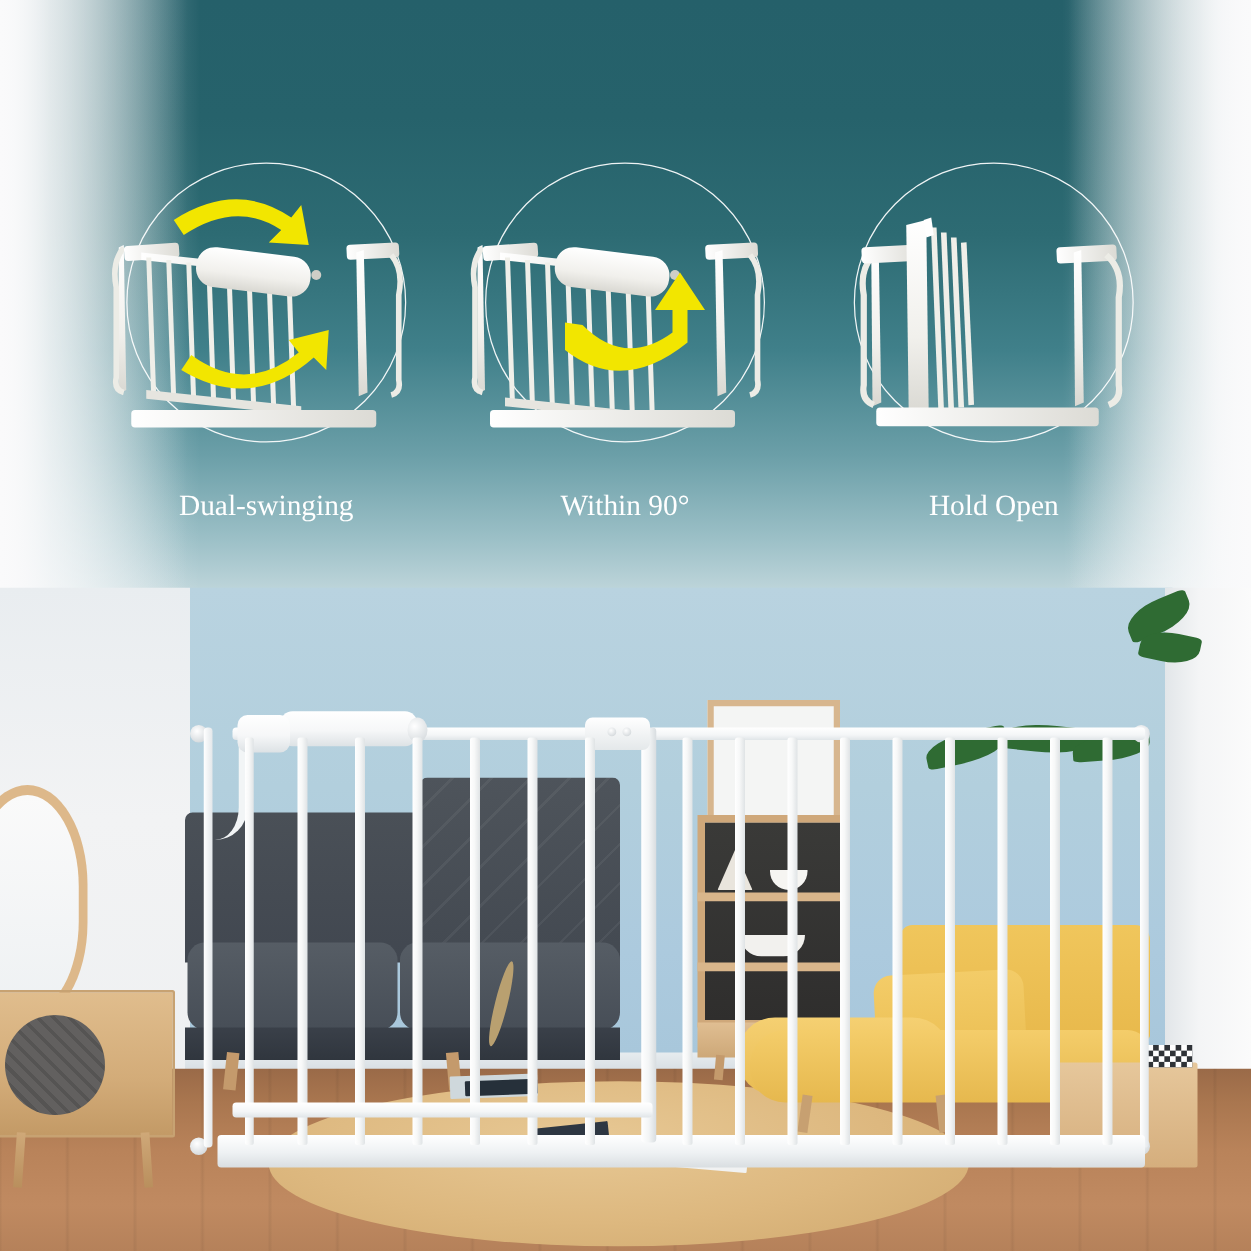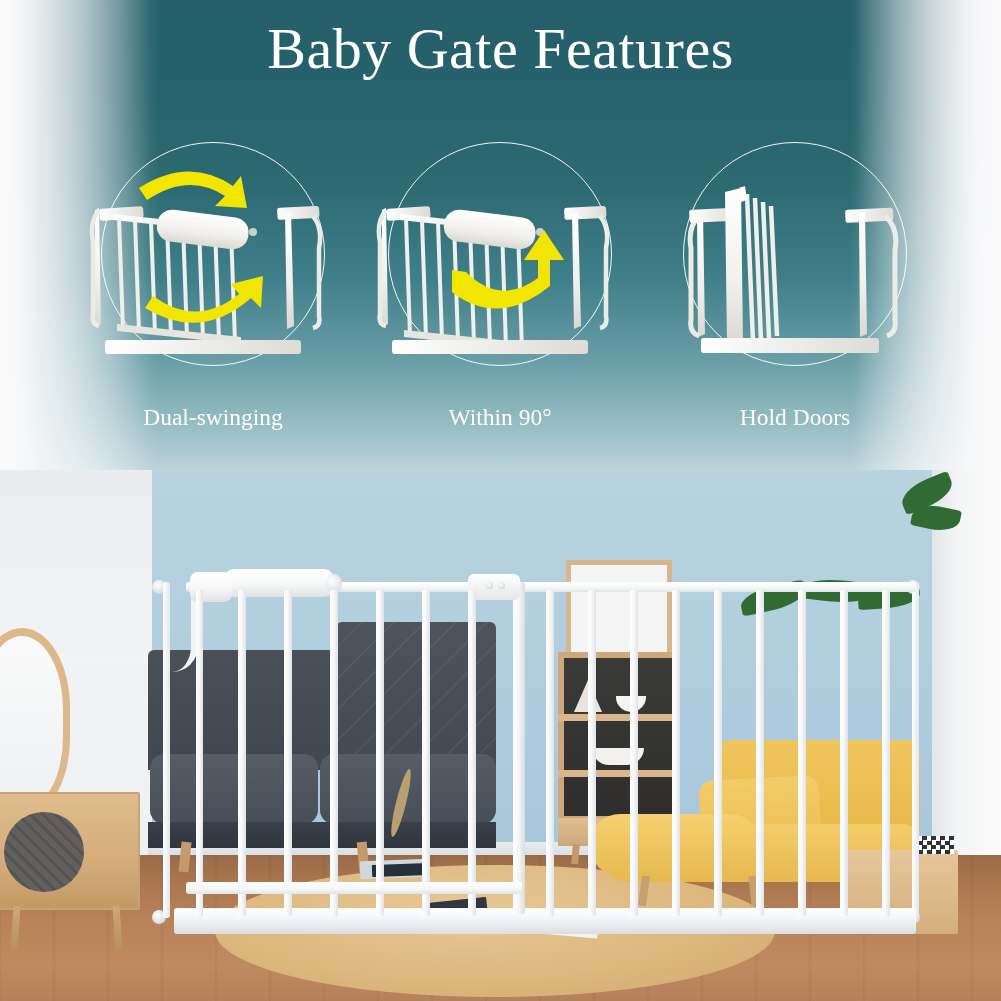--- a/index.html
+++ b/index.html
@@ -70,21 +70,21 @@
     letter-spacing: 0.5px;
     font-weight: normal;
     font-family: "Liberation Serif", "DejaVu Serif", serif;
     white-space: nowrap;
   }
 
   
   .features {
     position: absolute;
     left: 0;
-    top: 142px;
+    top: 130px;
     width: 986px;
     height: 330px;
   }
   .feature {
     position: absolute;
     top: 0;
     width: 300px;
     height: 330px;
   }
   .feature.f0 { left: 63px; }
@@ -426,21 +426,20 @@
   .icon-svg { display: block; width: 264px; height: 208px; }
 </style>
 </head>
 <body>
 
 <div id="page">
 
   <div class="top-panel"></div>
   <div class="top-panel-inner-fade"></div>
 
-  <div class="title">Baby Gate Features</div>
 
   <div class="features">
 
     <div class="feature f0">
       <div class="circle-ring"></div>
       <div class="icon-stage">
         <svg class="icon-svg" viewBox="0 0 264 208" xmlns="http://www.w3.org/2000/svg">
           <defs>
             <linearGradient id="g1" x1="0" y1="0" x2="0" y2="1">
               <stop offset="0%" stop-color="#ffffff"></stop>
@@ -579,21 +578,21 @@
               <line x1="100" y1="38" x2="106" y2="174"></line>
               <line x1="108" y1="42" x2="114" y2="172"></line>
             </g>
             <path d="M76 24 L82 22 L84 36 L78 38 Z" fill="#ffffff"></path>
           </g>
 
           <rect x="38" y="174" width="178" height="15" rx="3" fill="url(#g3b)"></rect>
         </svg>
       </div>
       <div class="caption">
-        <div>Hold Doors</div>
+        <div>Hold Open</div>
       </div>
     </div>
 
   </div>
 
   <div class="room">
 
     <div class="room-wall"></div>
     <div class="room-wall-left-white"></div>
     <div class="room-wall-right-white"></div>

